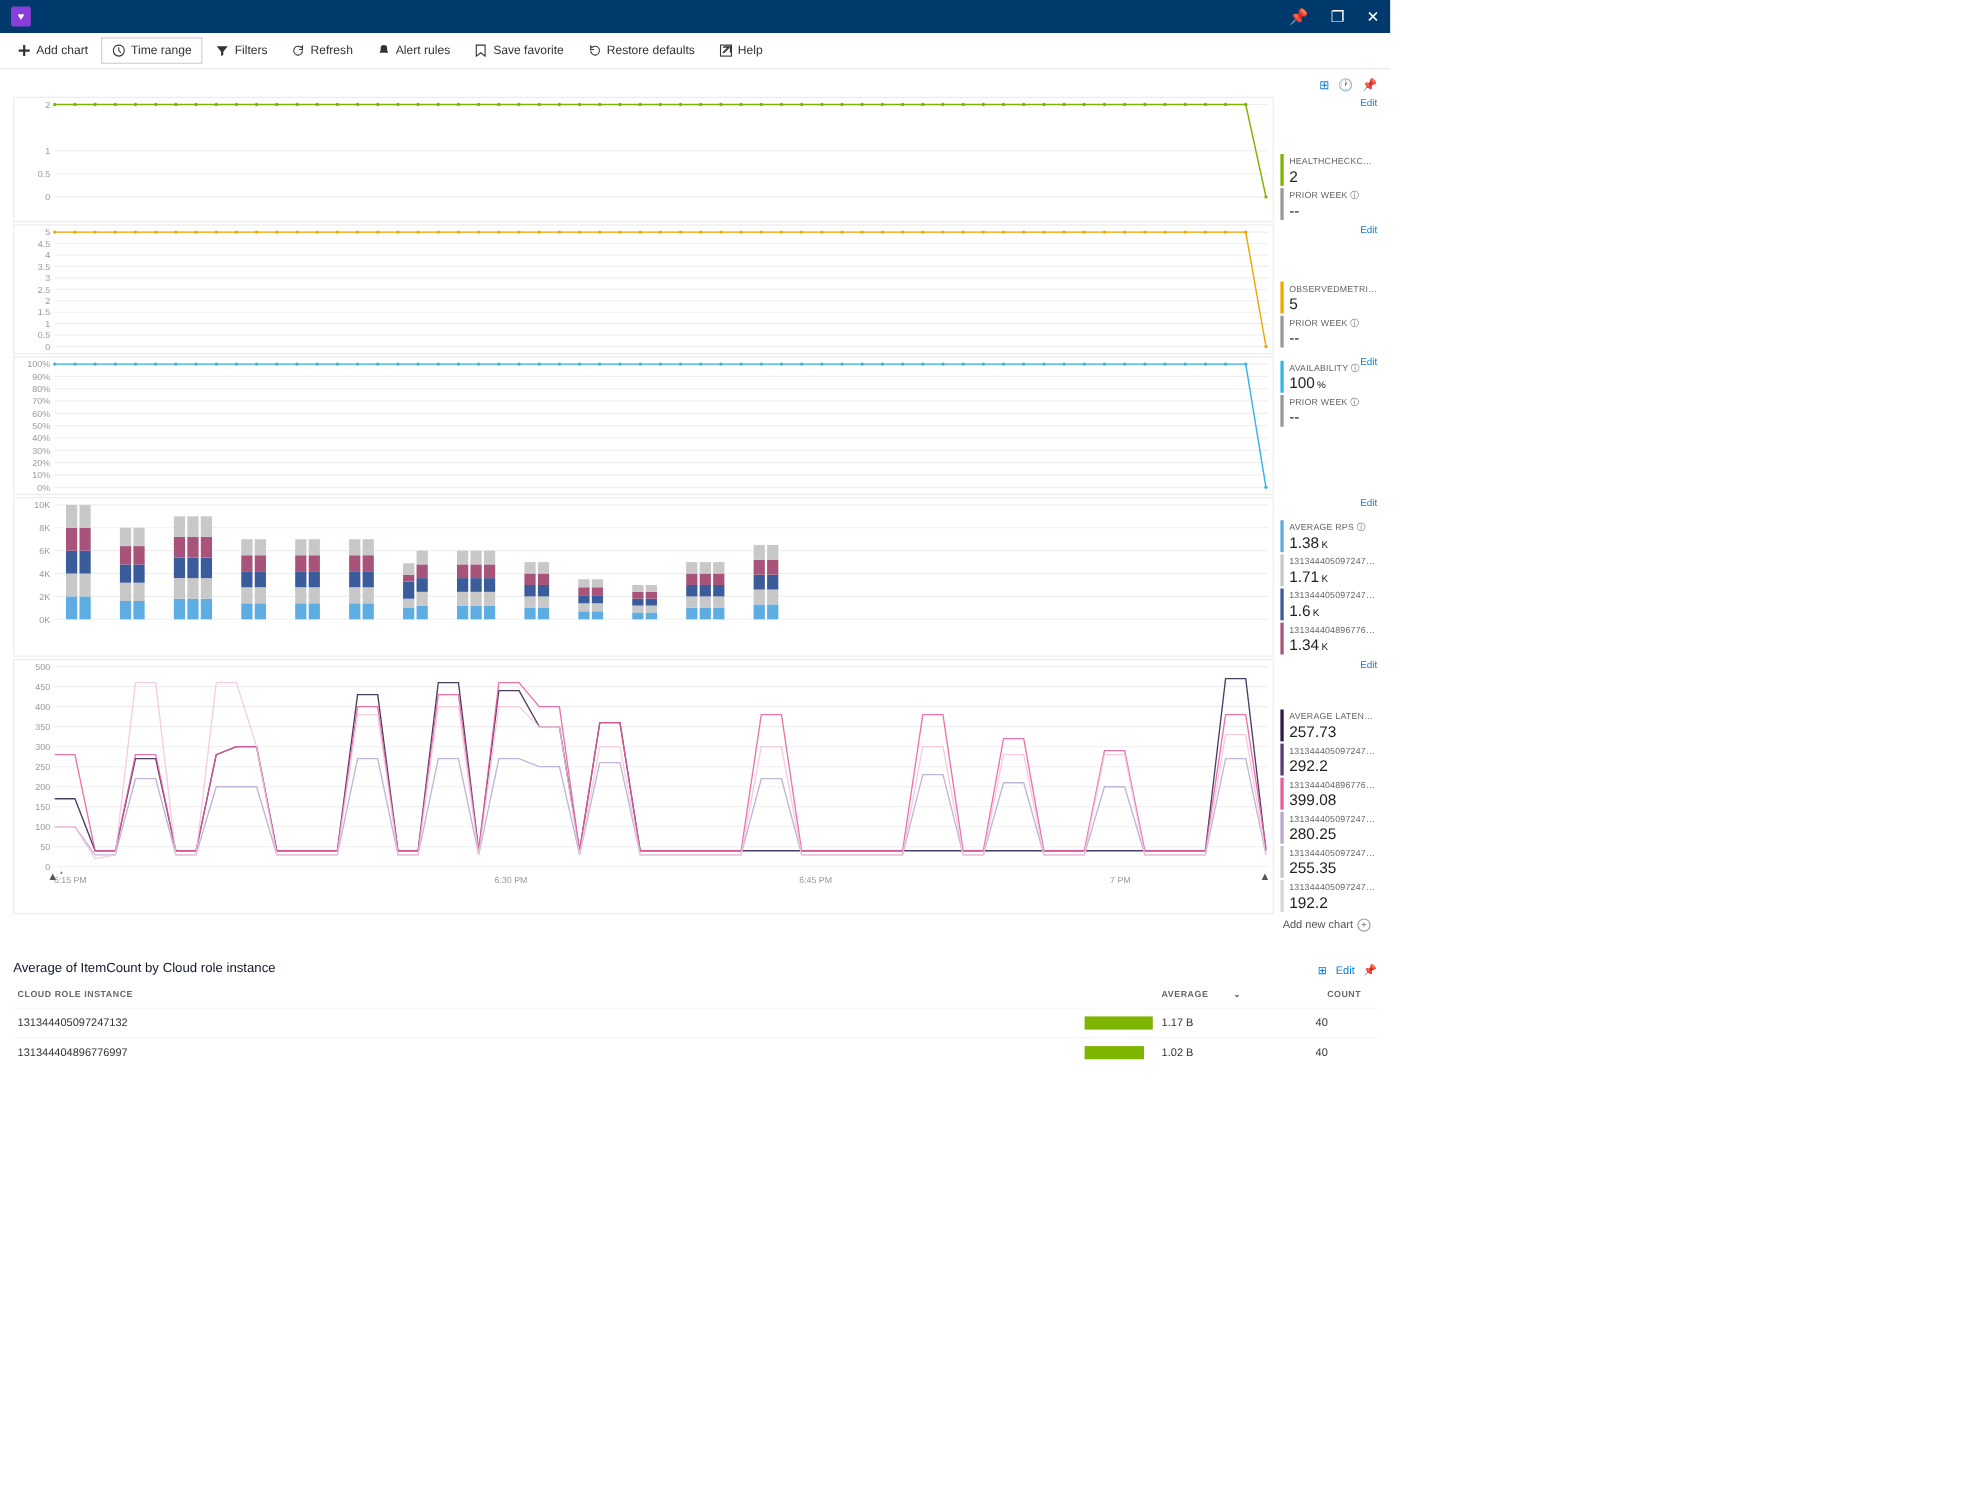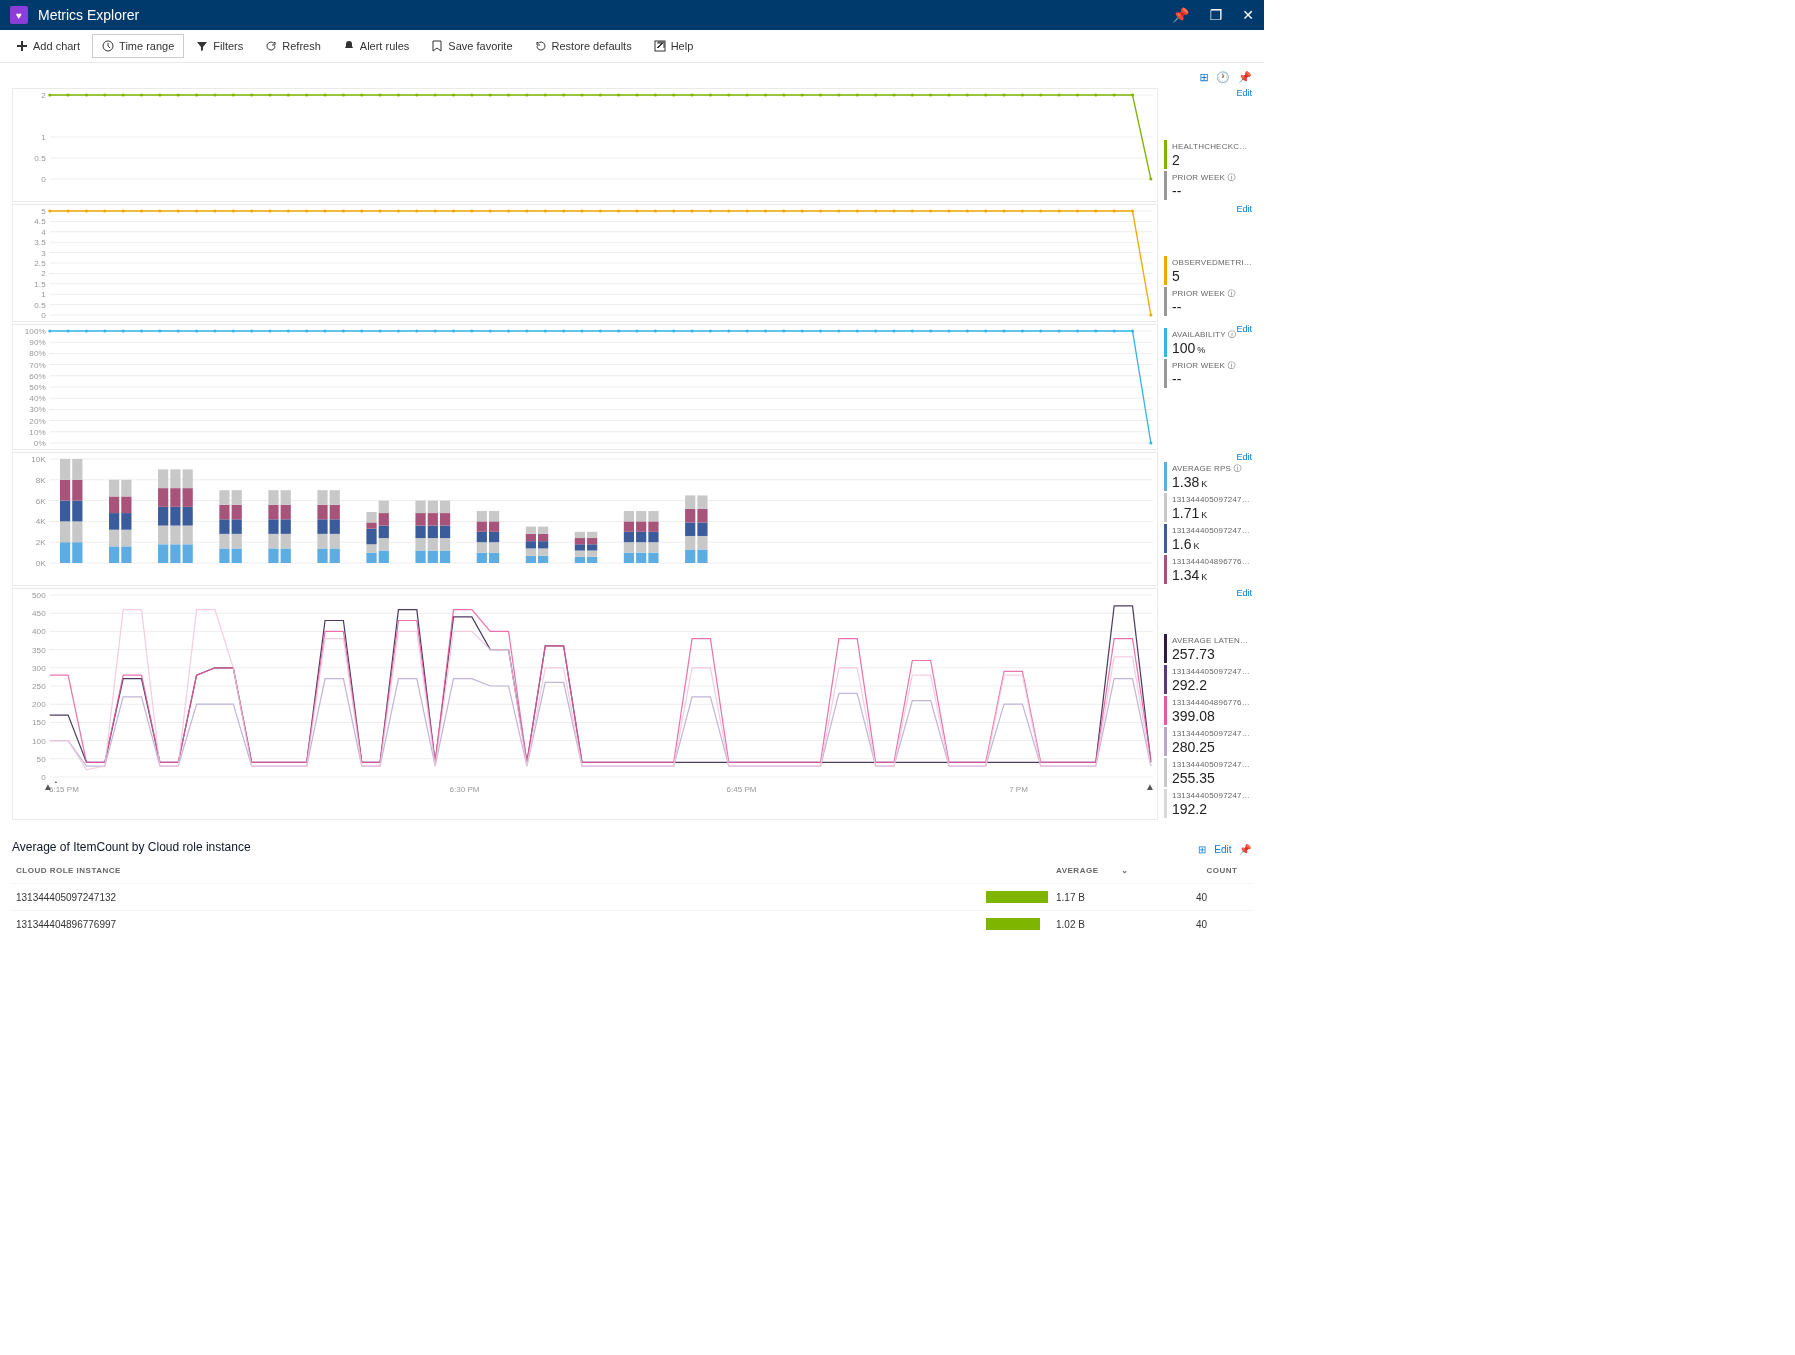--- a/index.html
+++ b/index.html
@@ -42,21 +42,20 @@
 .tri{font-size:9px;fill:#555}
 .add-chart{display:flex;justify-content:flex-end;align-items:center;gap:4px;font-size:10px;color:#555;padding:2px 6px 6px}
 .add-chart .plus{border:1px solid #999;border-radius:50%;width:12px;height:12px;display:inline-flex;align-items:center;justify-content:center;font-size:9px;color:#777}
 </style>
 </head>
 <body>
 
 <div class="hdr">
   <div class="logo">♥</div>
   <div class="ttl-wrap">
-    <div class="ttl">Metrics Explorer</div>
   </div>
   <span class="winbtn">📌</span>
   <span class="winbtn">❐</span>
   <span class="winbtn">✕</span>
 </div>
 
 <div class="toolbar">
   <div class="btn">
       <svg class="ico" viewBox="0 0 12 12">
         <path d="M5 1h2v4h4v2H7v4H5V7H1V5h4z" fill="#333"></path>
@@ -579,21 +578,21 @@
             <rect x="658" y="42.400000000000006" width="10" height="13.52" fill="#c8c8c8"></rect>
             <rect x="670" y="96.48" width="10" height="13.52" fill="#5dade2"></rect>
             <rect x="670" y="82.96000000000001" width="10" height="13.52" fill="#c8c8c8"></rect>
             <rect x="670" y="69.44000000000001" width="10" height="13.52" fill="#3b5c9b"></rect>
             <rect x="670" y="55.92" width="10" height="13.52" fill="#a8547a"></rect>
             <rect x="670" y="42.400000000000006" width="10" height="13.52" fill="#c8c8c8"></rect>
           </svg>
         </div>
         <div class="chart-right">
           <span class="edit-link">Edit</span>
-          <div style="margin-top: 8px;">
+          <div style="margin-top: 19px;">
             <div class="legend-item" style="border-left-color: rgb(93, 173, 226);">
               <div class="lbl">AVERAGE RPS ⓘ</div>
               <div class="val">1.38<span class="unit">K</span></div>
             </div>
             <div class="legend-item" style="border-left-color: rgb(200, 200, 200);">
               <div class="lbl">13134440509724713O ⓘ</div>
               <div class="val">1.71<span class="unit">K</span></div>
             </div>
             <div class="legend-item" style="border-left-color: rgb(59, 92, 155);">
               <div class="lbl">131344405097247132 ⓘ</div>
@@ -672,20 +671,24 @@
               <div class="val">255.35</div>
             </div>
             <div class="legend-item" style="border-left-color: rgb(216, 216, 216);">
               <div class="lbl">131344405097247133 ⓘ</div>
               <div class="val">192.2</div>
             </div>
           </div>
         </div>
       </div>
     </div>
+  <div class="add-chart">
+    <span>Add new chart</span>
+    <span class="plus">+</span>
+  </div>
 
   <div class="table-sec">
     <div style="display:flex;align-items:center">
       <div class="table-ttl" style="flex:1">Average of ItemCount by Cloud role instance</div>
       <div class="table-act">
         <span>⊞</span>
         <span>Edit</span>
         <span style="color:#333">📌</span>
       </div>
     </div>

